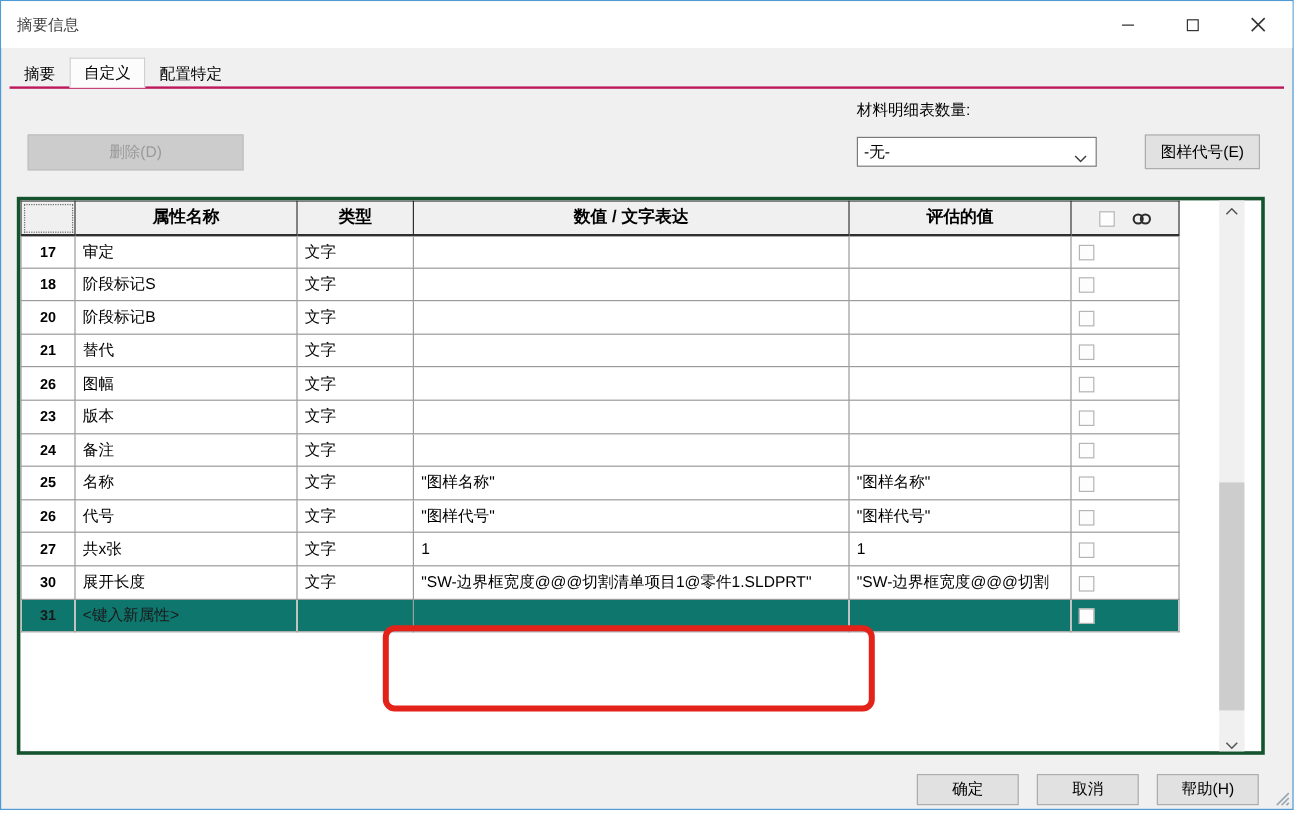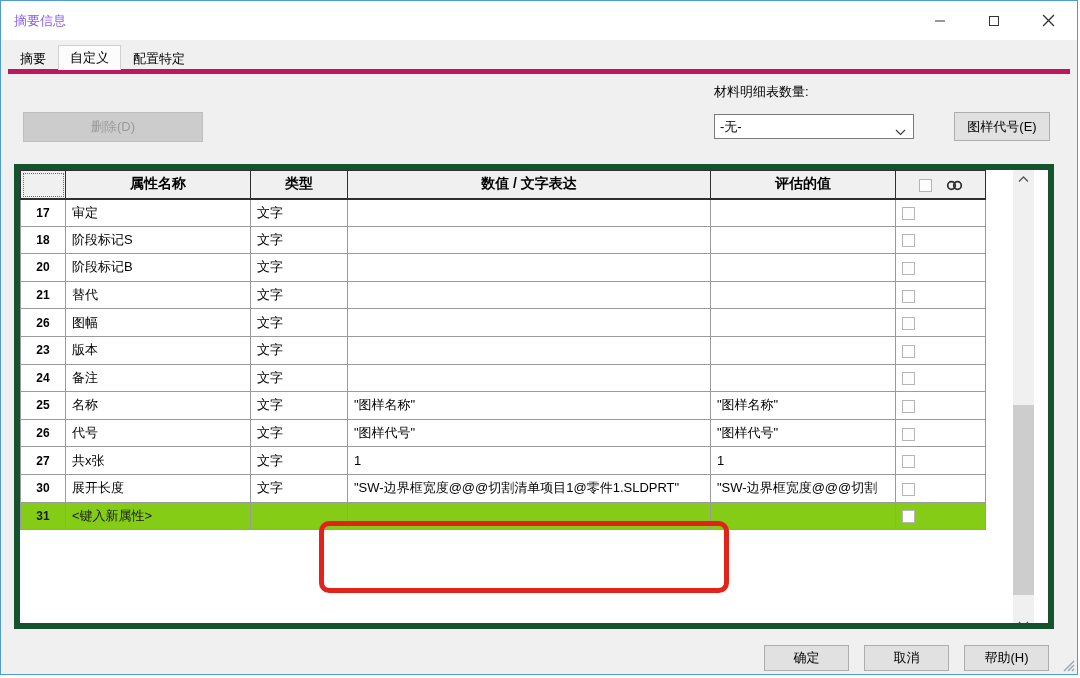--- a/index.html
+++ b/index.html
@@ -13,31 +13,31 @@
   }
   .dialog {
     position:absolute; left:0; top:0; width:1078px; height:675px;
     background:#f0f0f0; border:1px solid #4f9bd5;
   }
   
   .titlebar {
     position:absolute; left:0; top:0; right:0; height:39px; background:#ffffff;
   }
   .title-text {
-    position:absolute; left:13px; top:11px; font-size:13px; color:#8b5cf6;
+    position:absolute; left:13px; top:11px; font-size:13px; color:#404040;
   }
   .win-controls { position:absolute; right:2px; top:0; height:39px; display:flex; }
   .win-btn {
     width:54px; height:39px; display:flex; align-items:center; justify-content:center;
   }
   
   .tabstrip {
     position:absolute; left:7px; right:7px; top:48px; height:25px;
     display:flex; align-items:flex-end;
-    border-bottom:5px solid #be185d;
+    border-bottom:2px solid #be185d;
   }
   .tab {
     height:21px; line-height:20px; padding:0 11px; font-size:13px;
     border:1px solid transparent; margin-bottom:0; background:transparent;
   }
   .tab.active {
     height:25px; line-height:23px; background:#fcfcfc;
     border:1px solid #d0d0d0; border-bottom:1px solid #fcfcfc;
     margin-bottom:-1px;
   }
@@ -55,42 +55,42 @@
   .combo {
     position:absolute; left:713px; top:113px; width:200px; height:25px;
     background:#ffffff; border:1px solid #7a7a7a;
     display:flex; align-items:center; padding-left:5px; font-size:13px;
   }
   .combo .chev { position:absolute; right:7px; top:9px; }
   .btn-editlist { position:absolute; left:953px; top:111px; width:96px; height:29px; }
   
   .grid {
     position:absolute; left:13px; top:163px; width:1040px; height:465px;
-    background:#ffffff; border:6px solid #14532d; overflow:hidden;
+    background:#ffffff; border:3px solid #14532d; overflow:hidden;
   }
   table.props {
     border-collapse:collapse; table-layout:fixed; width:965px;
     font-size:13px;
   }
   table.props th {
     height:28px; background:#f0f0f0; font-weight:bold; font-size:14px;
     border:1px solid #2f2f2f; border-bottom-width:2px; padding:0 4px;
     text-align:center; white-space:nowrap; overflow:hidden;
   }
   table.props th.corner { outline:1px dotted #6b6b6b; outline-offset:-3px; }
   table.props td {
     height:27.6px; border:1px solid #9b9b9b; padding:0 6px;
     white-space:nowrap; overflow:hidden; background:#ffffff;
   }
   td.num {
     background:#f0f0f0; font-weight:bold; font-size:12px; text-align:center;
     border-color:#8a8a8a; padding:0 2px;
   }
   td.eval, td.linkcol { background:#f0f0f0; }
-  tr.new-row td { background:#84cc16; color:#1a1a1a; }
+  tr.new-row td { background:#0f766e; color:#1a1a1a; }
   .checkbox {
     display:inline-block; width:13px; height:13px;
     background:#fdfdfd; border:1px solid #b5b5b5; vertical-align:middle;
   }
   th.linkhead { font-weight:normal; }
   th.linkhead .checkbox { margin-right:14px; }
   
   .vscroll {
     position:absolute; top:0; right:14px; width:21px; height:463px;
     background:#f0f0f0;

